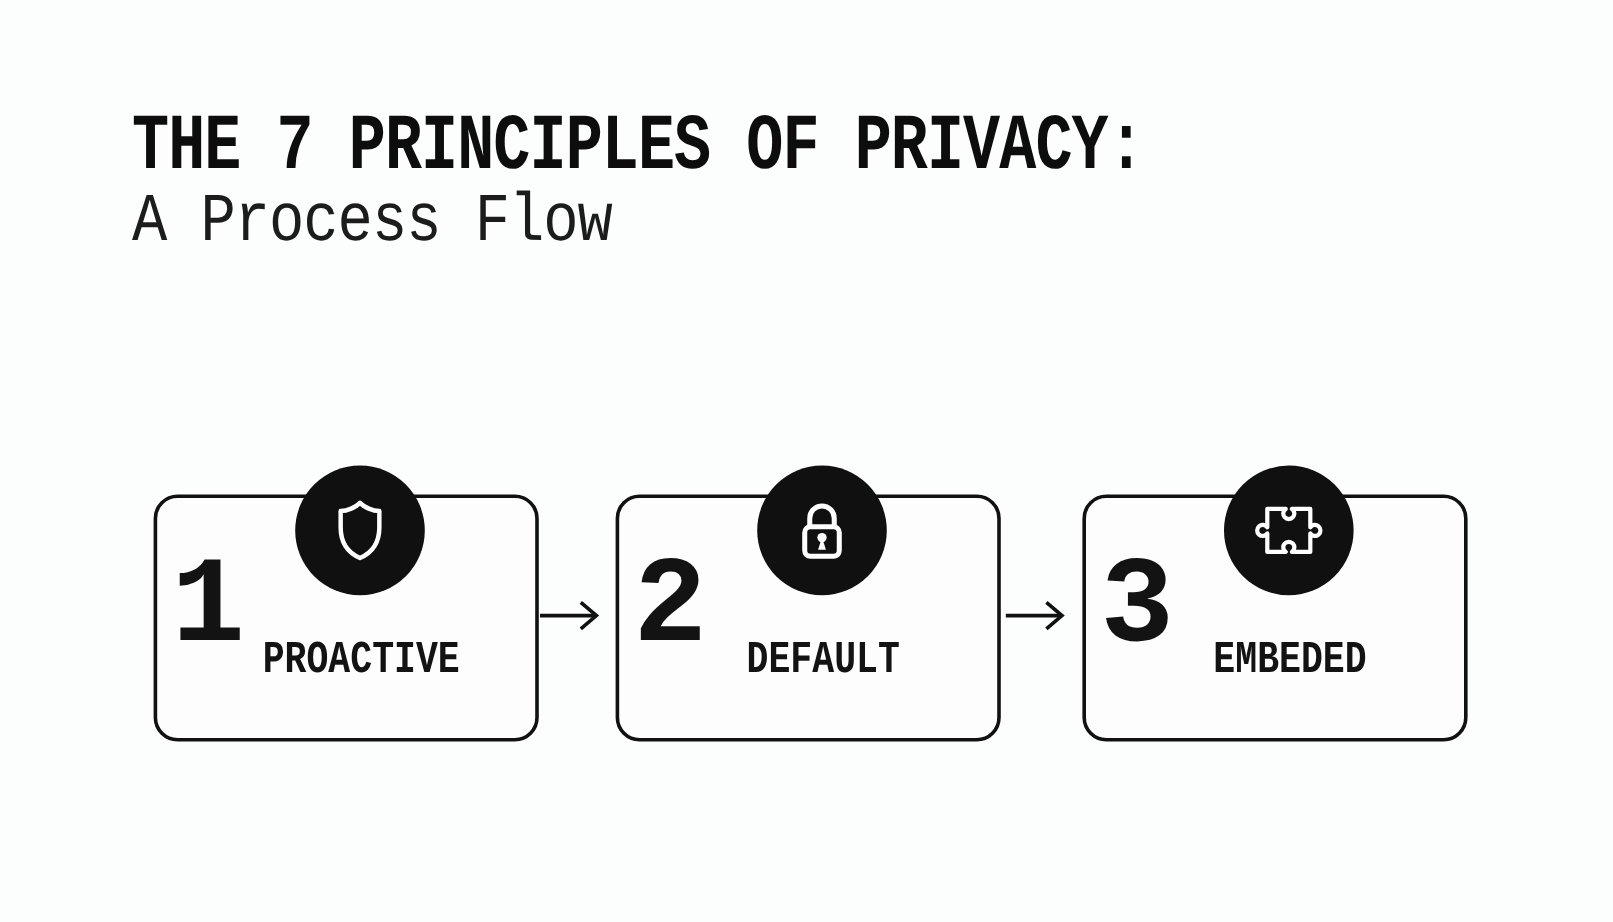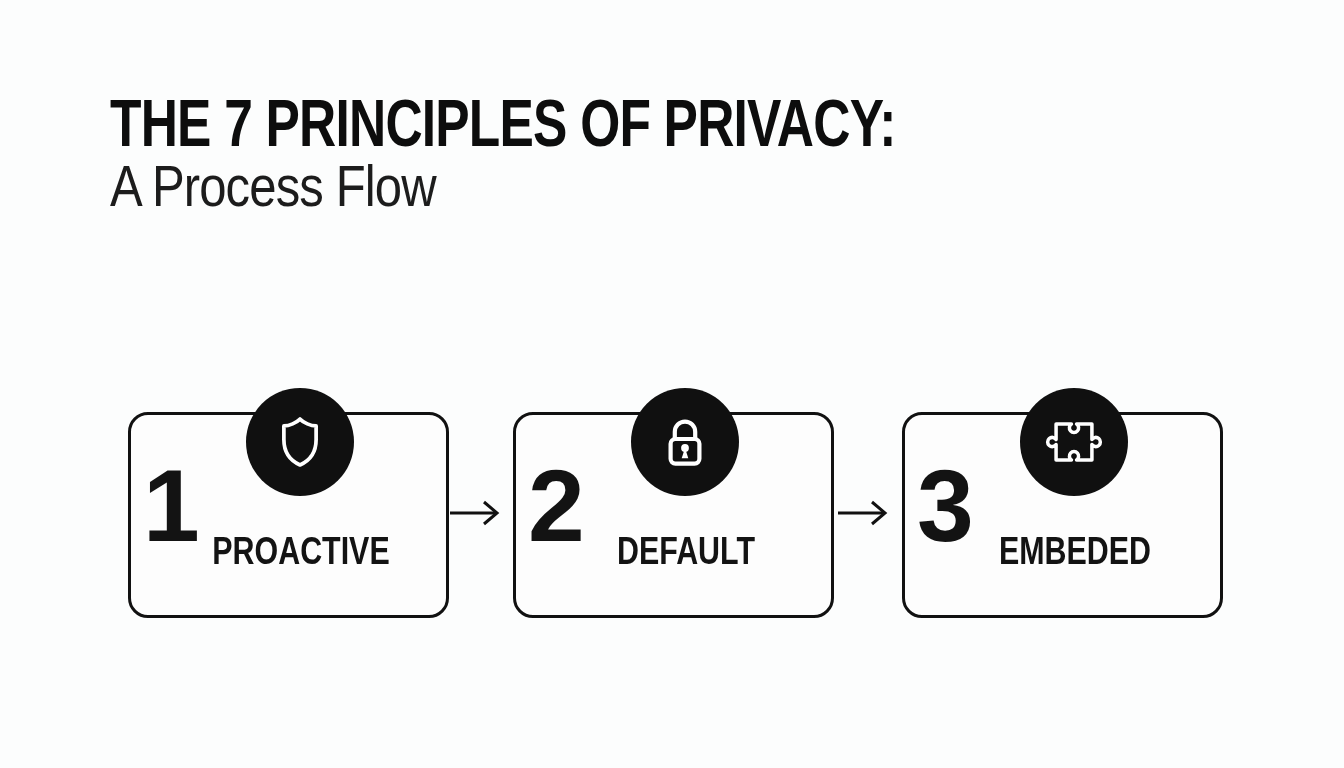--- a/index.html
+++ b/index.html
@@ -1,19 +1,19 @@
 <!DOCTYPE html>
 <html><head>
 <meta charset="utf-8">
 <style>
   html,body { margin:0; padding:0; }
   .canvas {
     position:relative; width:1344px; height:768px;
     background:#fcfdfd; overflow:hidden;
-    font-family:Liberation Sans, sans-serif;
+    font-family:Liberation Mono, monospace;
     color:#121212;
   }
   
   .title {
     position:absolute; left:110px; top:90px;
     font-size:66px; font-weight:700; letter-spacing:-1px;
     line-height:1; color:#0d0d0d; white-space:nowrap;
     transform:scaleX(0.78); transform-origin:left top;
   }
   .subtitle {

